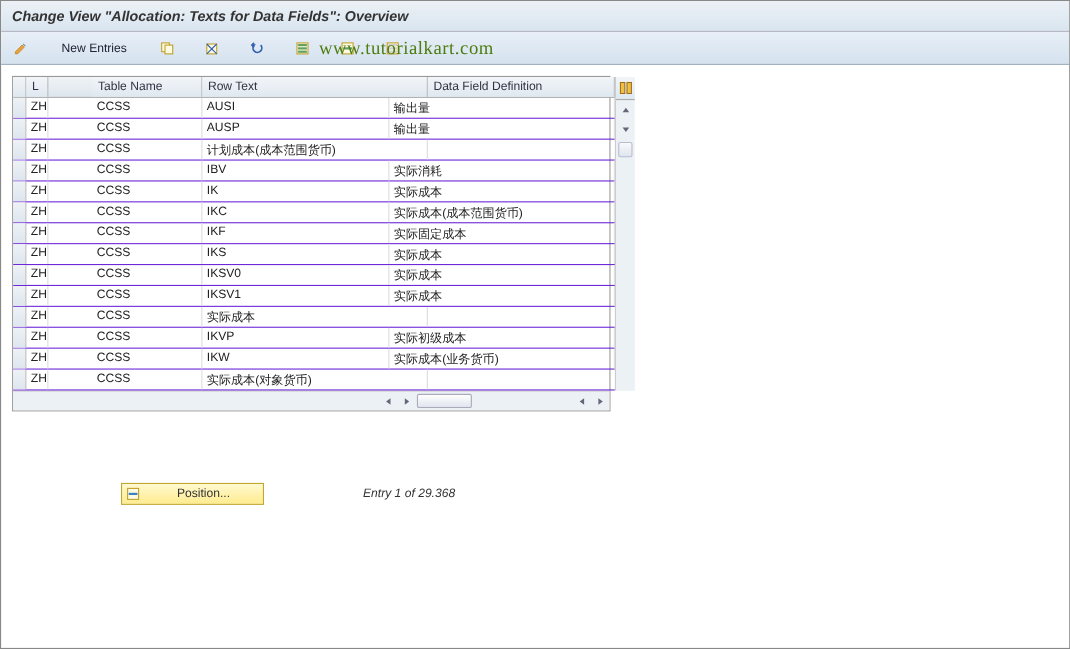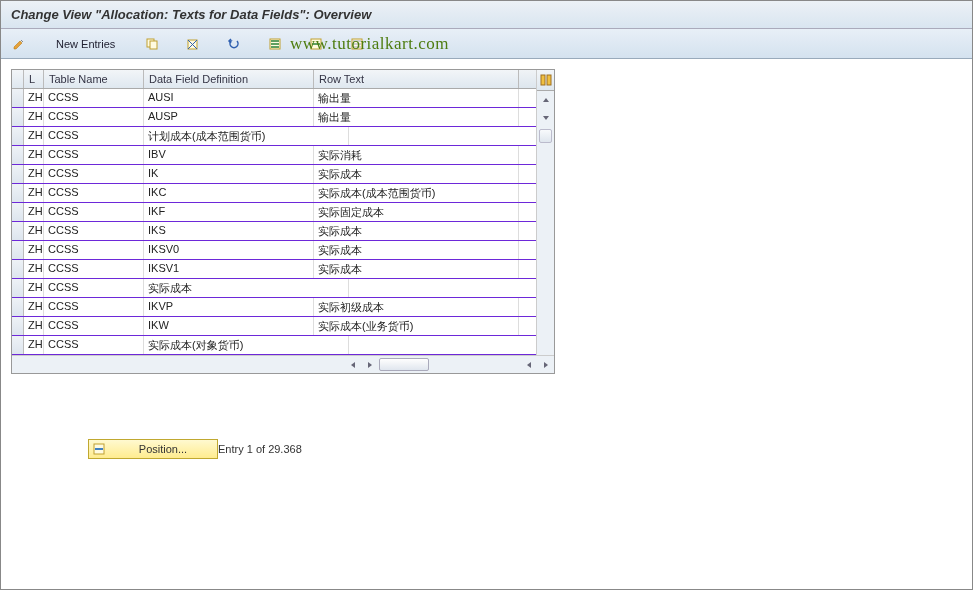--- a/index.html
+++ b/index.html
@@ -81,21 +81,21 @@
       padding: 3px 5px;
       border-right: 1px solid #bbb;
       color: #334;
       font-size: 11px;
       white-space: nowrap;
       overflow: hidden;
       background: linear-gradient(to bottom, #f2f5f8, #dfe8f0);
     }
     .col-sel { width: 12px; padding: 0 !important; }
     .col-l { width: 20px; }
-    .col-tn { width: 100px; }
+    .col-tn { width: 100px; margin-left: 40px; }
     .col-dfd { width: 170px; }
     .col-rt { width: 205px; }
     .grid-row {
       display: flex;
       height: 19px;
       border-bottom: 1px solid #6d28d9;
     }
     .grid-row .cell {
       padding: 2px 4px;
       border-right: 1px solid #ddd;
@@ -160,39 +160,41 @@
     .h-track-spacer { flex: 1; }
     .bottom-bar {
       position: absolute;
       top: 380px;
       left: 10px;
       width: 544px;
       display: flex;
       align-items: center;
     }
     .position-btn {
-      margin-left: 77px;
+      margin-left: 99px;
       background: linear-gradient(to bottom, #fff9d0, #ffec8f);
       border: 1px solid #c0a830;
       padding: 2px 0;
       width: 130px;
       display: flex;
       align-items: center;
       cursor: pointer;
       font-size: 11px;
       color: #333;
     }
     .position-btn .btn-icon {
       width: 20px;
       display: flex;
       justify-content: center;
     }
     .entry-text {
+      margin-left: 90px;
       font-size: 11px;
       color: #333;
+      font-style: italic;
     }
     .scroll-square {
       width: 14px;
       height: 14px;
       background: linear-gradient(to bottom, #f8fafc, #dfe6ee);
       border: 1px solid #bbc;
       border-radius: 2px;
     }
     svg { display: block; }
   </style>
@@ -254,22 +256,22 @@
 <div class="watermark">www.tutorialkart.com</div>
 
 <div class="content-area">
   <div class="table-wrapper">
     <div class="table-container">
       <div class="table-main">
         <div class="grid-header">
           <div class="cell col-sel"></div>
           <div class="cell col-l">L</div>
           <div class="cell col-tn">Table Name</div>
+          <div class="cell col-rt">Row Text</div>
           <div class="cell col-dfd">Data Field Definition</div>
-          <div class="cell col-rt">Row Text</div>
         </div>
         <div id="table-body">
             <div class="grid-row">
               <div class="cell col-sel"></div>
               <div class="cell col-l">ZH</div>
               <div class="cell col-tn">CCSS</div>
               <div class="cell col-dfd">AUSI</div>
               <div class="cell col-rt">输出量</div>
             </div>
             <div class="grid-row">

